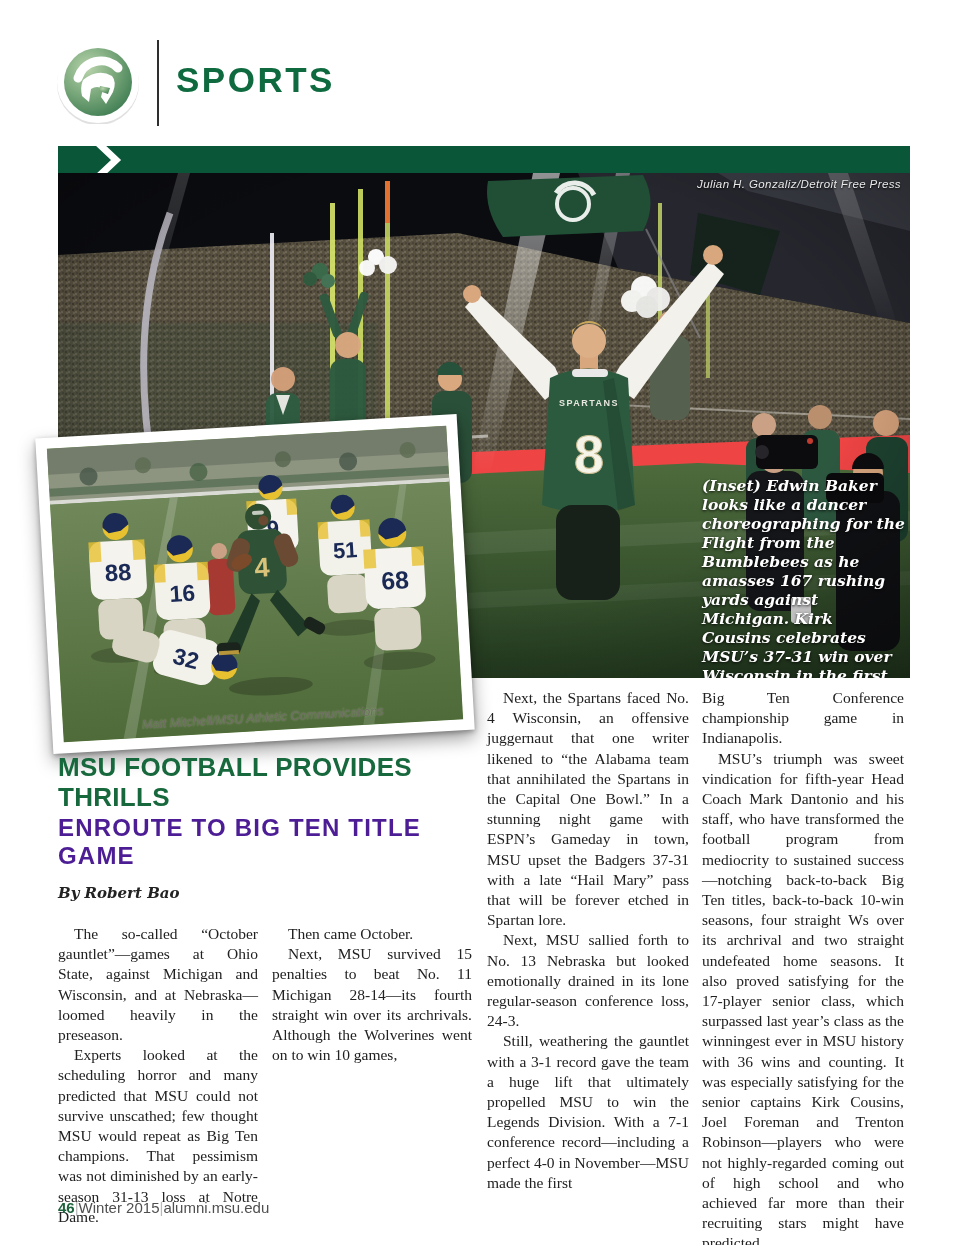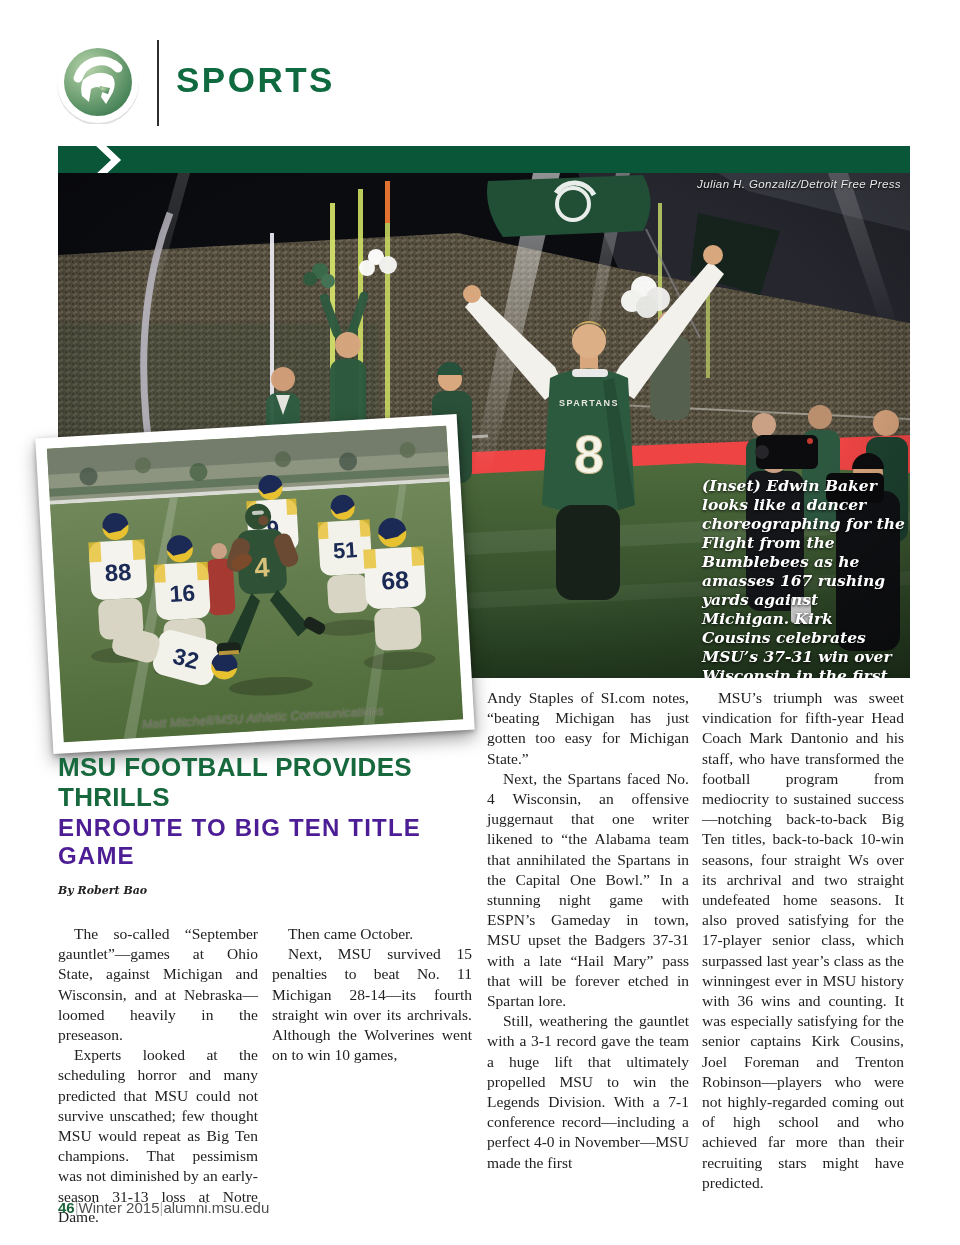--- a/index.html
+++ b/index.html
@@ -56,21 +56,21 @@
   .headline1 {
     font-family:"Liberation Sans", sans-serif; font-weight:800;
     font-size:26px; letter-spacing:.3px; color:#17693d; line-height:30px;
   }
   .headline2 {
     font-family:"Liberation Sans", sans-serif; font-weight:600;
     font-size:24px; letter-spacing:1.2px; color:#4c1d95; line-height:28px; margin-top:2px;
   }
   .byline {
     margin-top:14px; font-family:"DejaVu Serif", serif;
-    font-style:italic; font-weight:700; font-size:11px; color:#222222;
+    font-style:italic; font-weight:700; font-size:15px; color:#222222;
   }
   .lede {
     margin-top:12px; font-family:"DejaVu Serif", serif; font-style:italic;
     font-size:16.5px; line-height:21px; color:#2e2e2e;
   }
   
   .col {
     position:absolute; width:200px;
     font-family:"Liberation Serif", serif; font-size:15.5px;
     line-height:20.2px; text-align:justify; color:#212121;
@@ -378,33 +378,34 @@
     </div>
   </div>
 
   <div class="article-head">
     <div class="headline1">MSU FOOTBALL PROVIDES THRILLS</div>
     <div class="headline2">ENROUTE TO BIG TEN TITLE GAME</div>
     <div class="byline">By Robert Bao</div>
   </div>
 
   <div class="col col-1">
-      <p class="para indent">The so-called “September gauntlet”—games at Ohio State, against Michigan and Wisconsin, and at Nebraska—loomed heavily in the preseason.</p>
+      <p class="para indent">The so-called “October gauntlet”—games at Ohio State, against Michigan and Wisconsin, and at Nebraska—loomed heavily in the preseason.</p>
       <p class="para indent">Experts looked at the scheduling horror and many predicted that MSU could not survive unscathed; few thought MSU would repeat as Big Ten champions. That pessimism was not diminished by an early-season 31-13 loss at Notre Dame.</p>
     </div>
   <div class="col col-2">
       <p class="para indent">Then came October.</p>
       <p class="para indent">Next, MSU survived 15 penalties to beat No. 11 Michigan 28-14—its fourth straight win over its archrivals.  Although the Wolverines went on to win 10 games,</p>
     </div>
   <div class="col col-3">
-      <p class="para">Andy Staples of SI.com notes, “beating Michigan has just gotten too easy for Michigan State.”</p>
       <p class="para indent">Next, the Spartans faced No. 4 Wisconsin, an offensive juggernaut that one writer likened to “the Alabama team that annihilated the Spartans in the Capital One Bowl.”  In a stunning night game with ESPN’s Gameday in town, MSU upset the Badgers 37-31 with a late “Hail Mary” pass that will be forever etched in Spartan lore.</p>
+      <p class="para indent">Next, MSU sallied forth to No. 13 Nebraska but looked emotionally drained in its lone regular-season conference loss, 24-3.</p>
       <p class="para indent">Still, weathering the gauntlet with a 3-1 record gave the team a huge lift that ultimately propelled MSU to win the Legends Division.  With a 7-1 conference record—including a perfect 4-0 in November—MSU made the first</p>
     </div>
   <div class="col col-4">
+      <p class="para">Big Ten Conference championship game in Indianapolis.</p>
       <p class="para indent">MSU’s triumph was sweet vindication for fifth-year Head Coach Mark Dantonio and his staff, who have transformed the football program from mediocrity to sustained success—notching back-to-back Big Ten titles, back-to-back 10-win seasons, four straight Ws over its archrival and two straight undefeated home seasons.  It also proved satisfying for the 17-player senior class, which surpassed last year’s class as the winningest ever in MSU history with 36 wins and counting.  It was especially satisfying for the senior captains Kirk Cousins, Joel Foreman and Trenton Robinson—players who were not highly-regarded coming out of high school and who achieved far more than their recruiting stars might have predicted.</p>
     </div>
 
   <div class="footer">
     <span class="page-num">46</span>
     <span class="sep">|</span>
     <span>Winter 2015</span>
     <span class="sep">|</span>
     <span>alumni.msu.edu</span>
   </div>

